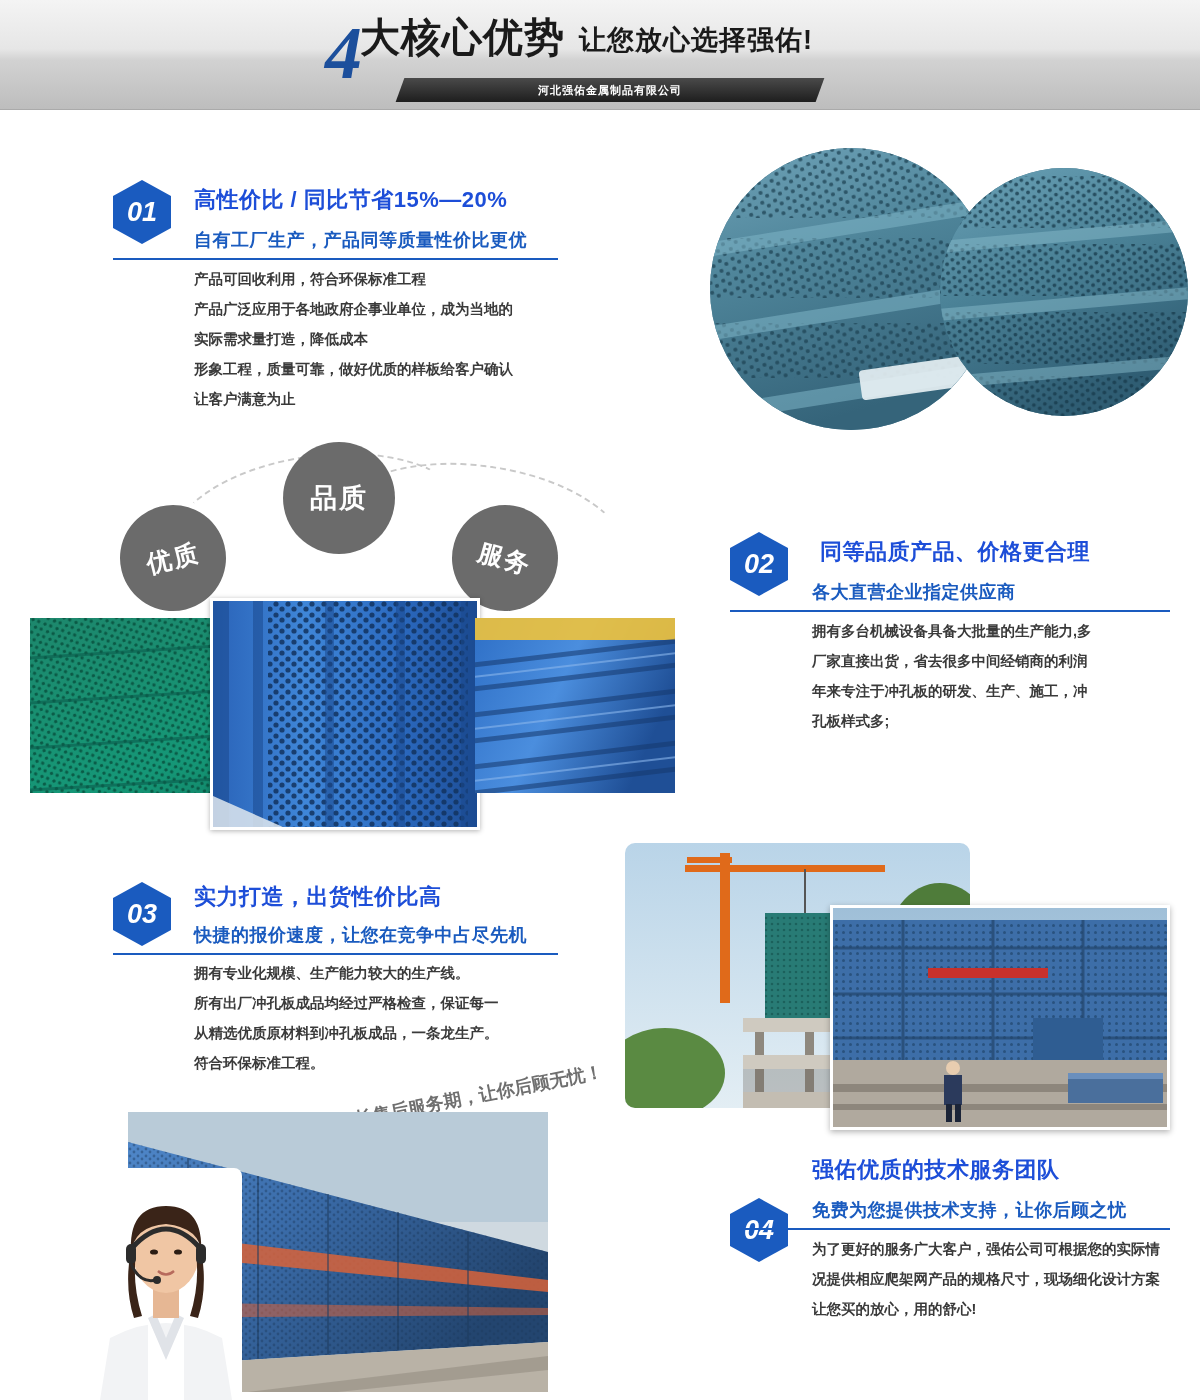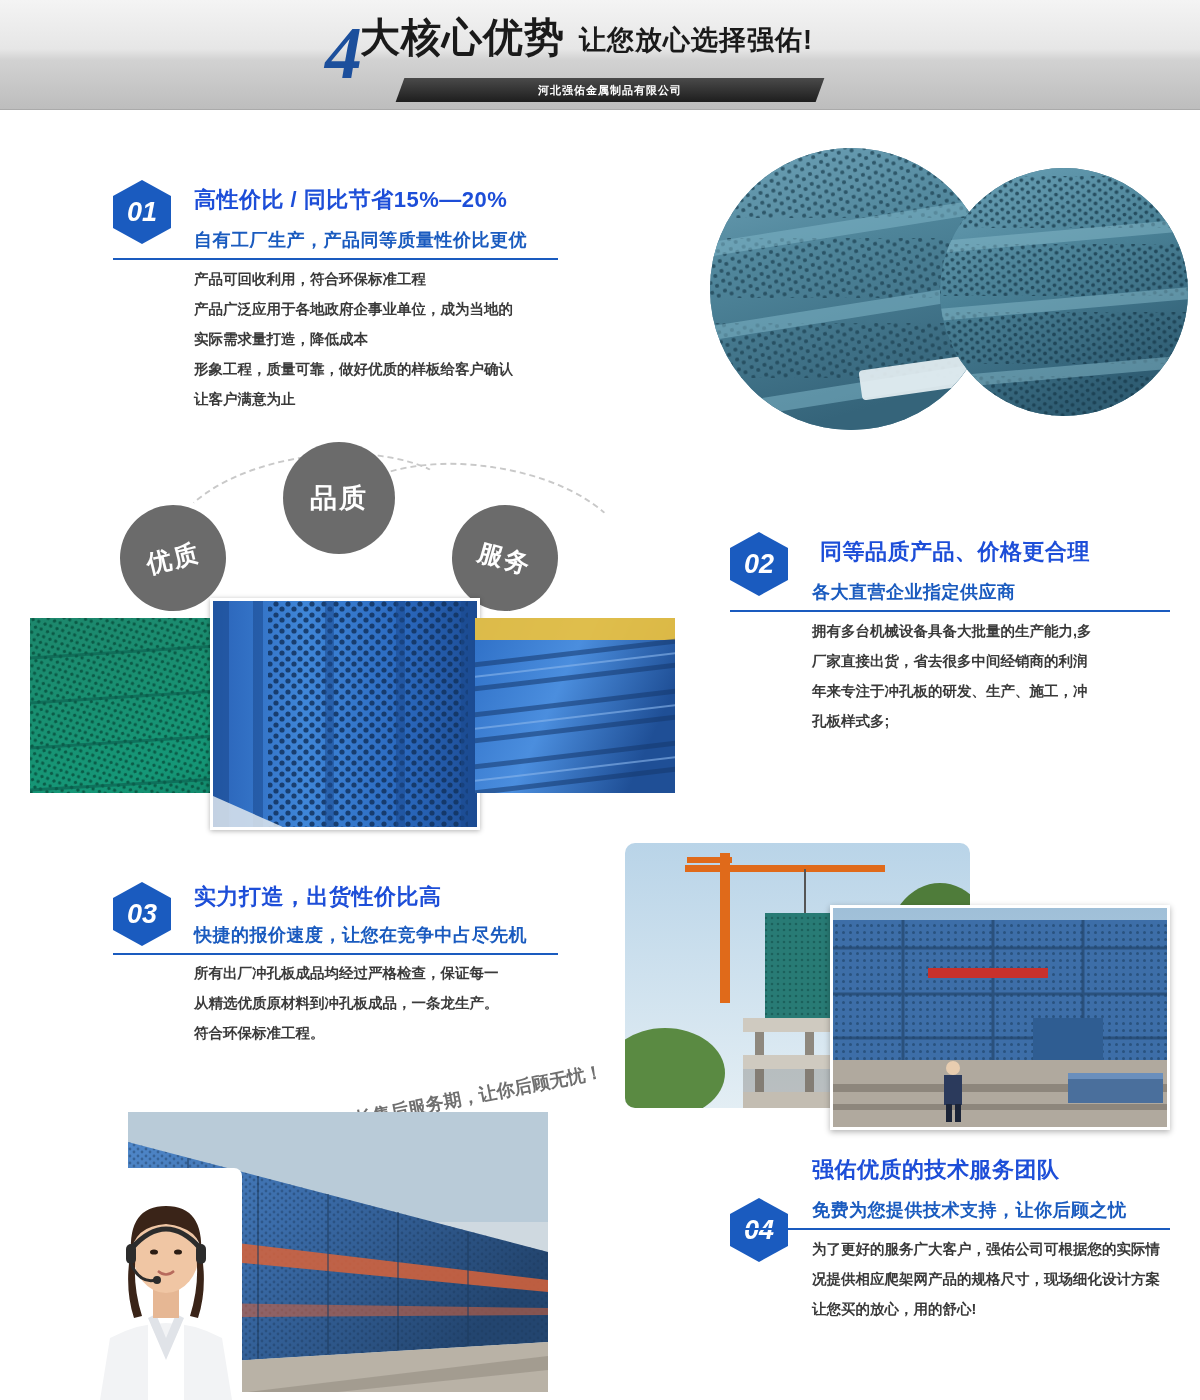--- a/index.html
+++ b/index.html
@@ -342,20 +342,21 @@
   <div>厂家直接出货，省去很多中间经销商的利润</div>
   <div>年来专注于冲孔板的研发、生产、施工，冲</div>
   <div>孔板样式多;</div>
 </div>
 
 <div class="num-badge" style="left:113px; top:882px;">03</div>
 <div class="blk-title" style="left:194px; top:882px;">实力打造，出货性价比高</div>
 <div class="blk-sub" style="left:194px; top:923px;">快捷的报价速度，让您在竞争中占尽先机</div>
 <div class="underline" style="left:113px; top:953px; width:445px;"></div>
 <div class="blk-body" style="left:194px; top:958px;">
+  <div>拥有专业化规模、生产能力较大的生产线。</div>
   <div>所有出厂冲孔板成品均经过严格检查，保证每一</div>
   <div>从精选优质原材料到冲孔板成品，一条龙生产。</div>
   <div>符合环保标准工程。</div>
 </div>
 
 <div class="photo" style="left:625px; top:843px; width:345px; height:265px; border-radius:10px;">
   <svg width="345" height="265" viewBox="0 0 345 265" preserveAspectRatio="none">
     <defs>
       <linearGradient id="sky1" x1="0" y1="0" x2="0" y2="1">
         <stop offset="0%" stop-color="#b9d4e8"></stop>

